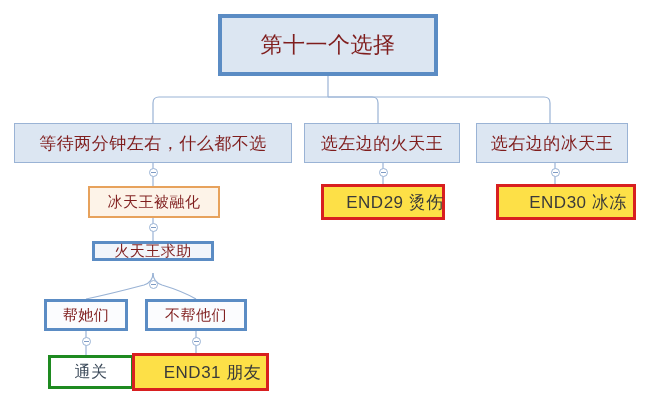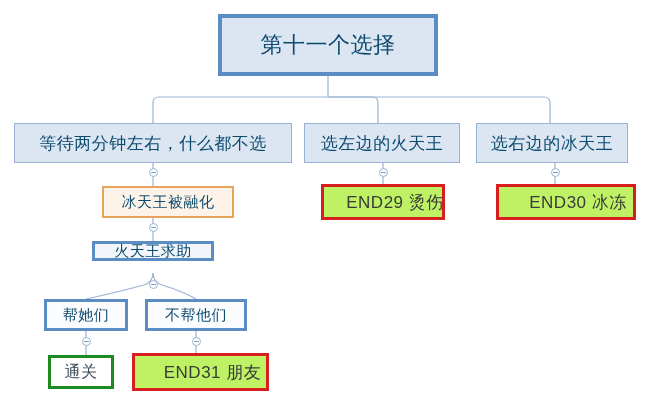--- a/index.html
+++ b/index.html
@@ -24,54 +24,53 @@
     pointer-events: none;
   }
   .node {
     position: absolute;
     box-sizing: border-box;
     display: flex;
     align-items: center;
     justify-content: center;
     text-align: center;
     white-space: nowrap;
-    color: #0c4a6e;
+    color: #7f1d1d;
     letter-spacing: 0.5px;
     z-index: 2;
   }
 
   
   .n-title {
     background: #dce6f2;
     border: 4px solid #5b8cc4;
     font-size: 22px;
   }
   .n-branch {
     background: #dce6f2;
     border: 1px solid #9ab3d5;
     font-size: 17px;
   }
   .n-orange {
     background: #fdf3e8;
     border: 2px solid #e7a25c;
     font-size: 15px;
-    margin-left: 14px;
   }
   .n-blue-strong {
     background: #f2f5fa;
     border: 3px solid #5b8cc4;
     font-size: 15px;
   }
   .n-blue-plain {
     background: #fbfcfe;
     border: 3px solid #5b8cc4;
     font-size: 15px;
   }
   .n-red {
-    background: #bef264;
+    background: #fde047;
     border: 3px solid #d81f20;
     font-size: 17px;
     color: #3a3a3a;
     padding-left: 24px;
   }
   .n-green {
     background: #ffffff;
     border: 3px solid #1e8a20;
     font-size: 16px;
     color: #3c4a5a;
@@ -156,21 +155,21 @@
   </div>
 
   <div class="node n-blue-plain" style="left:145px; top:299px; width:102px; height:32px;">
     <span>不帮他们</span>
   </div>
 
   <div class="node n-blue-plain" style="left:44px; top:299px; width:84px; height:32px;">
     <span>帮她们</span>
   </div>
 
-  <div class="node n-green" style="left:48px; top:355px; width:66px; height:34px;">
+  <div class="node n-green" style="left:48px; top:355px; width:86px; height:34px;">
     <span>通关</span>
   </div>
 
   <div class="node n-red" style="left:132px; top:353px; width:137px; height:38px;">
     <span>END31 朋友</span>
   </div>
 
   <div class="toggle" style="left:149px; top:168px;"></div>
   <div class="toggle" style="left:379px; top:168px;"></div>
   <div class="toggle" style="left:551px; top:168px;"></div>

